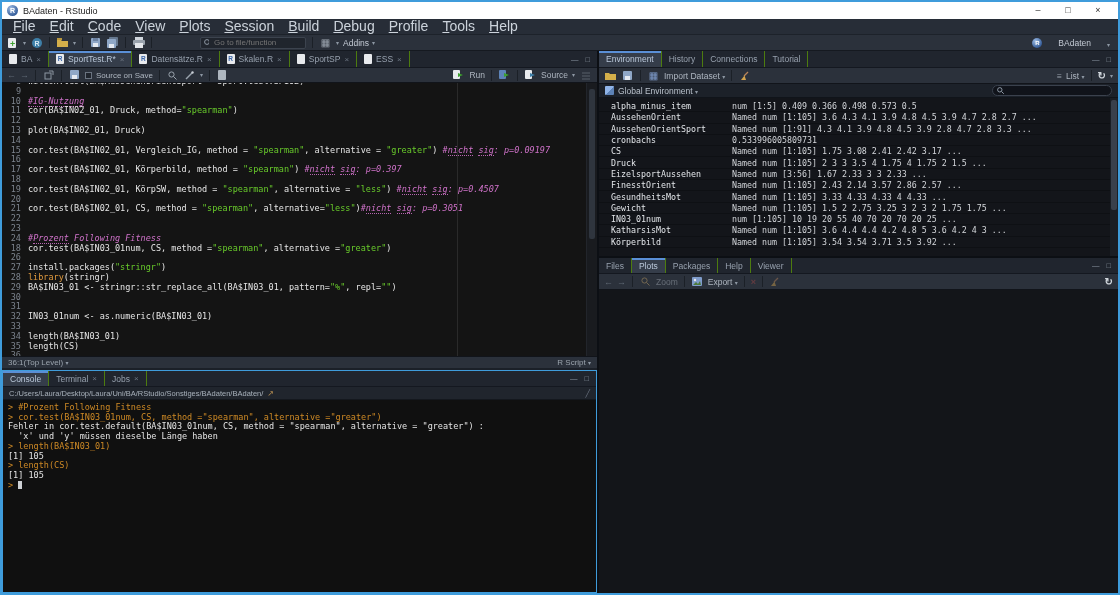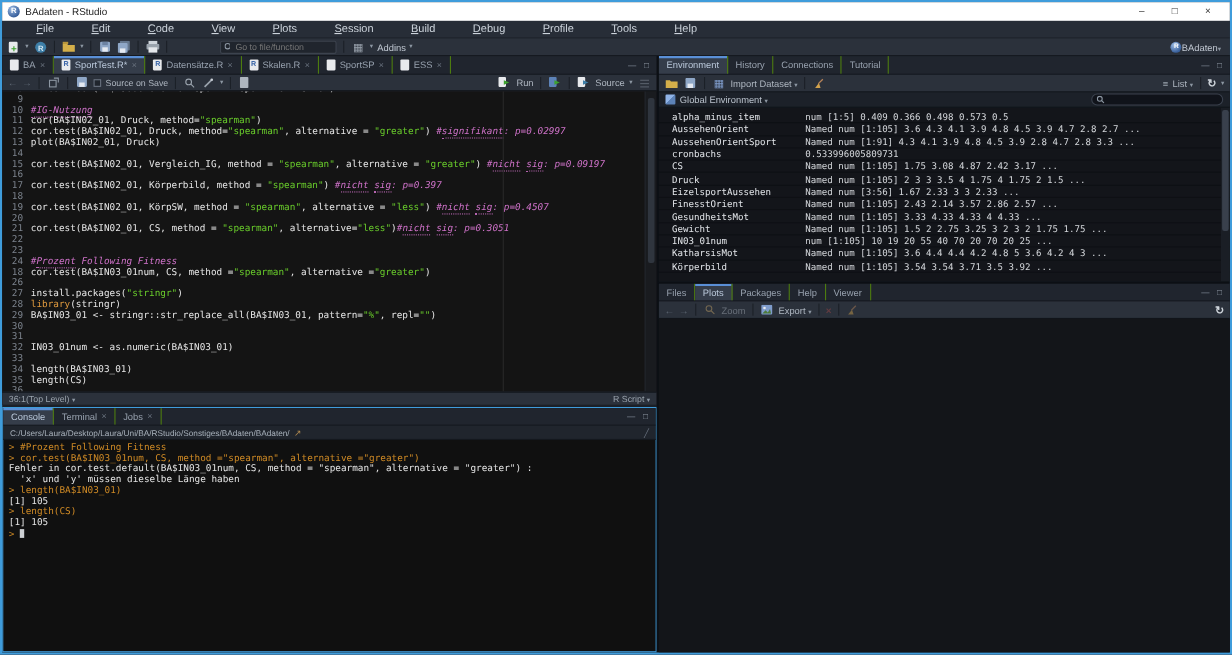--- a/index.html
+++ b/index.html
@@ -11,32 +11,32 @@
   
   .titlebar{left:0;right:0;top:0;height:17px;background:#ffffff;display:flex;align-items:center;padding:0 5px;gap:5px;}
   .rs-ball{width:11px;height:11px;border-radius:50%;background:radial-gradient(circle at 35% 30%,#9dbce4,#39609c 70%);
     color:#fff;font-size:7px;font-weight:bold;display:flex;align-items:center;justify-content:center;flex:none;}
   .title-text{font-size:9px;color:#1b1b1b;}
   .win-btns{margin-left:auto;display:flex;}
   .win-btn{width:30px;text-align:center;font-size:9px;color:#333;line-height:15px;}
 
   
   .menubar{left:0;right:0;top:17px;height:16px;background:#272d37;display:flex;align-items:center;padding-left:4px;border-bottom:1px solid #1d222a;}
-  .menu-item{color:#ccd3db;font-size:10px;padding:0 7px;line-height:15px;margin-left:20px;}
+  .menu-item{color:#ccd3db;font-size:14px;padding:0 7px;line-height:15px;}
   .menu-item u{text-decoration:underline;}
 
   
   .toolbar{left:0;right:0;top:33px;height:16px;background:#2b313b;display:flex;align-items:center;padding:0 4px;gap:4px;border-bottom:1px solid #151920;}
   .tb-icon{width:13px;height:12px;position:relative;display:flex;align-items:center;justify-content:center;flex:none;}
   .caret{color:#8d97a3;font-size:6px;line-height:1;}
   .tb-sep{width:1px;height:11px;background:#1b2027;margin:0 2px;flex:none;}
   .goto-box{width:106px;height:12px;background:#20252d;border:1px solid #3c434e;border-radius:2px;display:flex;align-items:center;padding:0 3px;gap:3px;margin-left:42px;}
   .goto-box input{background:transparent;border:0;outline:0;color:#8d97a3;font-size:8px;width:90px;font-family:"Liberation Sans",sans-serif;}
   .addins{color:#c3cad4;font-size:8.5px;display:flex;align-items:center;gap:3px;}
-  .project-btn{margin-left:auto;display:flex;align-items:flex-end;gap:0;color:#c3cad4;font-size:8.5px;padding-right:4px;}
+  .project-btn{margin-left:auto;display:flex;align-items:flex-end;gap:16px;color:#c3cad4;font-size:8.5px;padding-right:4px;}
 
   
   .tabbar{display:flex;align-items:stretch;background:#20252e;border-bottom:1px solid #141820;}
   .tab{display:flex;align-items:center;gap:4px;padding:0 7px;color:#97a1ae;font-size:8.5px;border-right:1px solid #4d7c0f;}
   .tab.active{background:#353d4a;color:#bac8da;box-shadow:inset 0 2px 0 #5a8fd6;}
   .tab .tclose{color:#6b7480;font-size:8px;}
   .ticon{width:8px;height:10px;background:#e8eaed;border-radius:1px;position:relative;flex:none;}
   .ticon.r::after{content:"R";position:absolute;inset:0;color:#3b66a8;font-size:6.5px;font-weight:bold;text-align:center;line-height:10px;}
   .paneminmax{margin-left:auto;display:flex;gap:7px;align-items:center;padding-right:7px;color:#8d97a3;font-size:7.5px;}
   .ptoolbar{display:flex;align-items:center;background:#2b313b;border-bottom:1px solid #11141a;padding:0 5px;gap:4px;color:#aeb6c0;font-size:8.5px;}
@@ -322,21 +322,20 @@
           <div class="cl">
             <span class="ln">10</span>
             <span class="ct"><span class="tk-q">#IG-Nutzung</span></span>
           </div>
           <div class="cl">
             <span class="ln">11</span>
             <span class="ct"><span class="tk-p">cor(BA$IN02_01, Druck, method=</span><span class="tk-s">"spearman"</span><span class="tk-p">)</span></span>
           </div>
           <div class="cl">
             <span class="ln">12</span>
-            <span class="ct"><span class="tk-p">cor.test(BA$IN02_01, Druck, method=</span><span class="tk-s">"spearman"</span><span class="tk-p">, alternative = </span><span class="tk-s">"greater"</span><span class="tk-p">) </span><span class="tk-c">#</span><span class="tk-q">signifikant</span><span class="tk-c">: p=0.02997</span></span>
           </div>
           <div class="cl">
             <span class="ln">13</span>
             <span class="ct"><span class="tk-p">plot(BA$IN02_01, Druck)</span></span>
           </div>
           <div class="cl">
             <span class="ln">14</span>
             <span class="ct"><span class="tk-p"> </span></span>
           </div>
           <div class="cl">
@@ -550,21 +549,21 @@
         <div class="erow">
           <span class="ename">AussehenOrientSport</span>
           <span class="evalue">Named num [1:91] 4.3 4.1 3.9 4.8 4.5 3.9 2.8 4.7 2.8 3.3 ...</span>
         </div>
         <div class="erow">
           <span class="ename">cronbachs</span>
           <span class="evalue">0.533996005809731</span>
         </div>
         <div class="erow">
           <span class="ename">CS</span>
-          <span class="evalue">Named num [1:105] 1.75 3.08 4.87 2.42 3.17 ...</span>
+          <span class="evalue">Named num [1:105] 1.75 3.08 2.41 2.42 3.17 ...</span>
         </div>
         <div class="erow">
           <span class="ename">Druck</span>
           <span class="evalue">Named num [1:105] 2 3 3 3.5 4 1.75 4 1.75 2 1.5 ...</span>
         </div>
         <div class="erow">
           <span class="ename">EizelsportAussehen</span>
           <span class="evalue">Named num [3:56] 1.67 2.33 3 3 2.33 ...</span>
         </div>
         <div class="erow">

